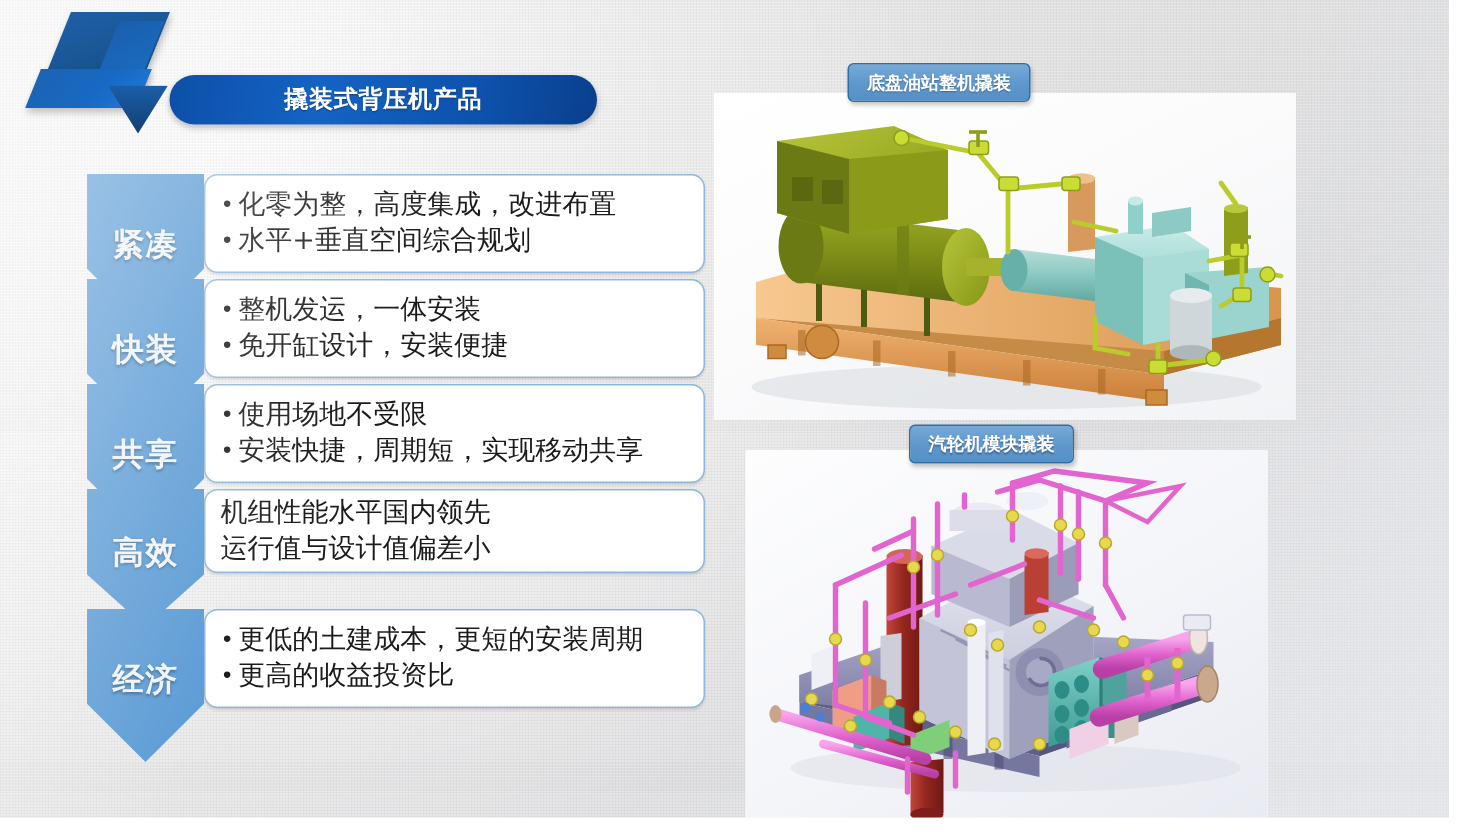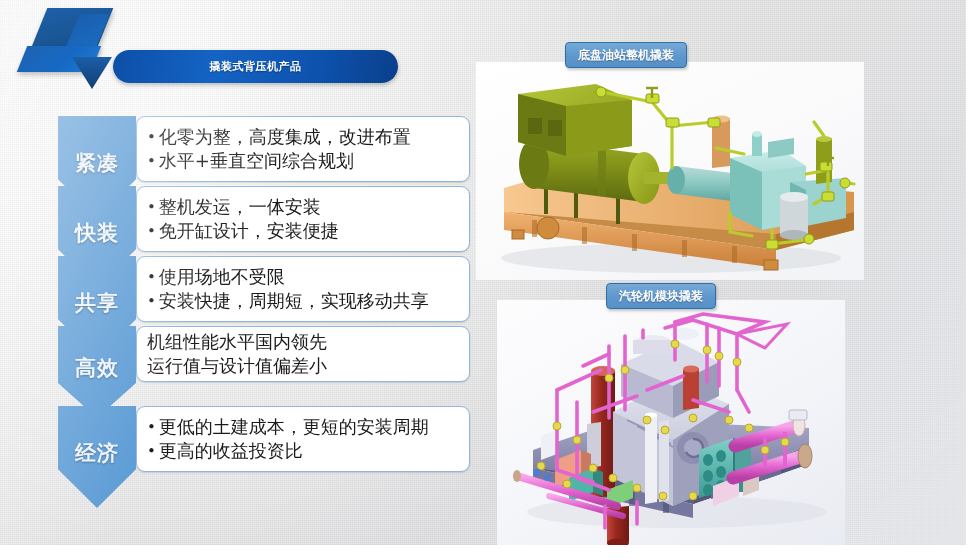--- a/index.html
+++ b/index.html
@@ -58,21 +58,21 @@
   }
 
   
   #title-pill{
     left:113px;top:50px;width:285px;height:33px;border-radius:17px;
     background:linear-gradient(100deg,#0d4fa8 0%,#1463c4 35%,#0d52ad 72%,#0a3f8c 100%);
     box-shadow:0 2px 4px rgba(0,0,0,.25);
     display:flex;align-items:center;justify-content:center;
   }
   #title-pill .t{
-    color:#ffffff;font-size:11px;font-weight:bold;letter-spacing:.5px;
+    color:#ffffff;font-size:16px;font-weight:bold;letter-spacing:.5px;
     text-shadow:0 1px 1px rgba(0,0,0,.35);
   }
 
   
   .row{position:absolute;left:58px;display:flex;align-items:stretch;}
   .chev{
     position:relative;width:78px;flex:0 0 78px;
     background:#5b9bd5;
     clip-path:polygon(0 0,100% 0,100% 62%,50% 100%,0 62%);
     display:flex;align-items:center;justify-content:center;

